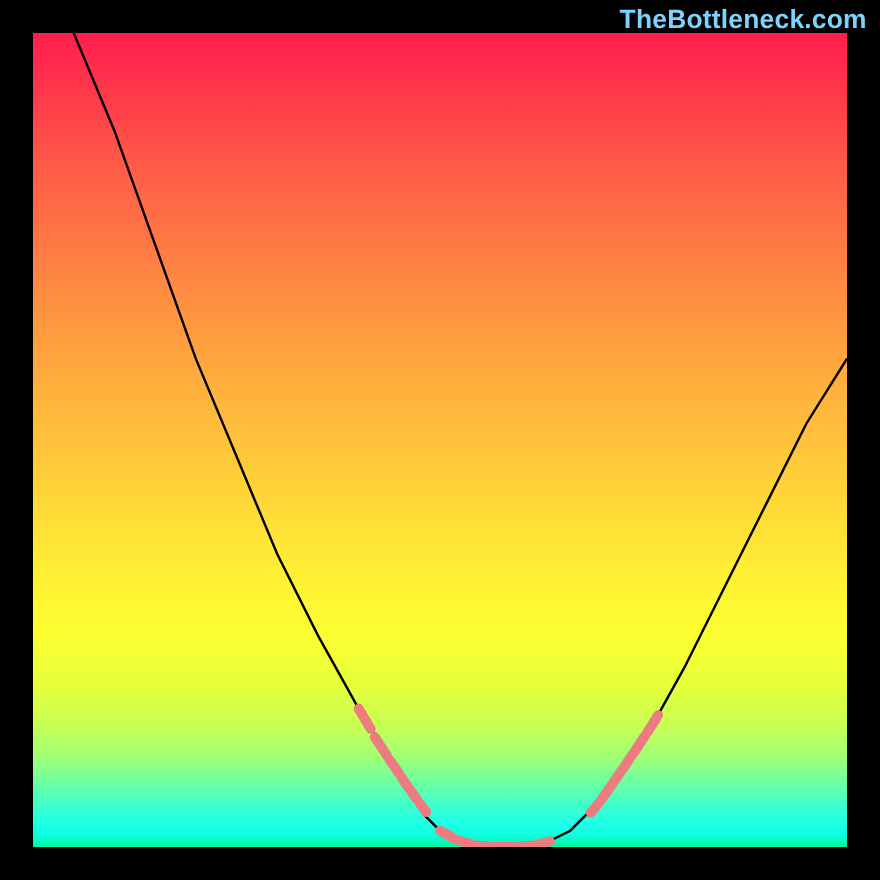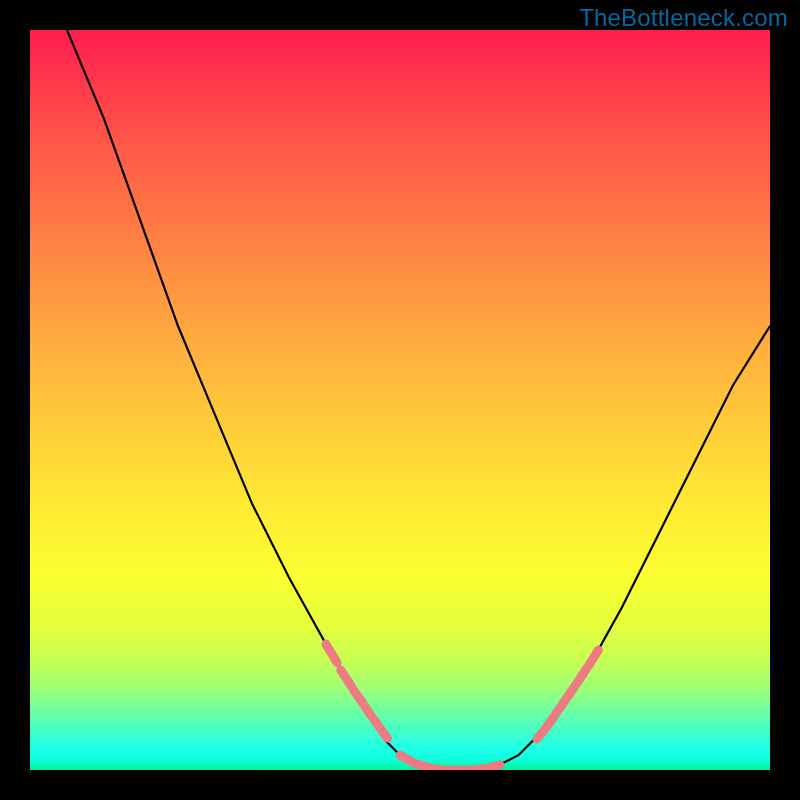--- a/index.html
+++ b/index.html
@@ -14,23 +14,23 @@
   .frame {
     position: relative;
     width: 800px;
     height: 800px;
     background: #000;
   }
   .watermark {
     position: absolute;
     top: 4px;
     right: 12px;
-    color: #0369a1;
+    color: #7dd3fc;
     font-size: 24px;
-    font-weight: 400;
+    font-weight: 700;
     letter-spacing: 0.2px;
   }
   .plot {
     position: absolute;
     left: 30px;
     top: 30px;
     width: 740px;
     height: 740px;
     
     background: linear-gradient(to bottom,

